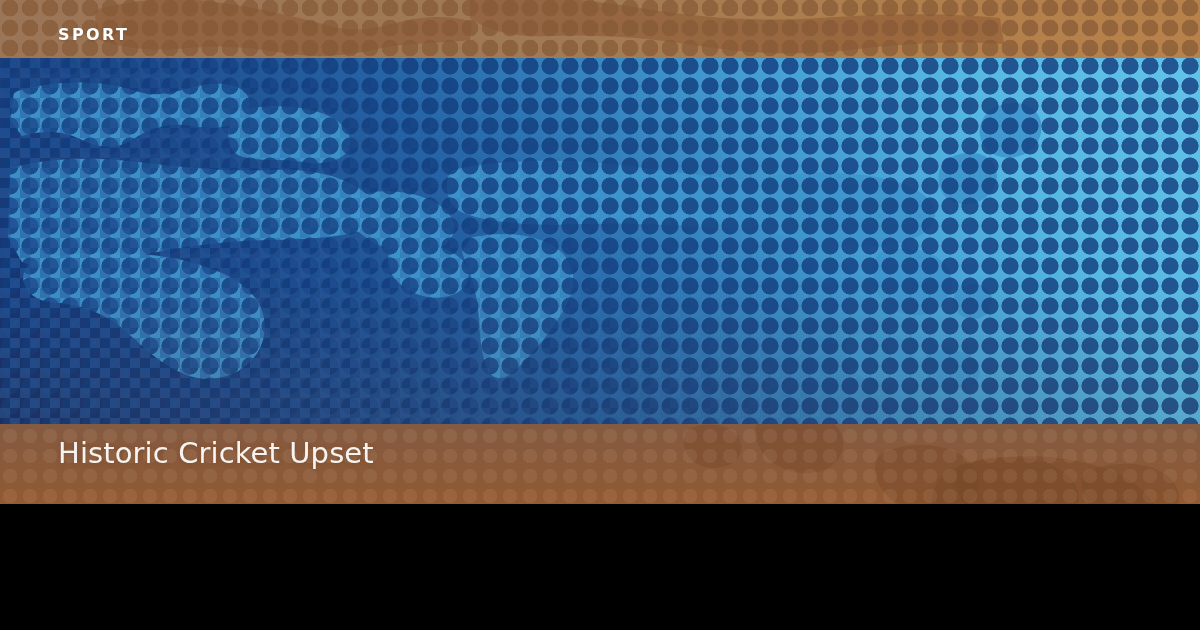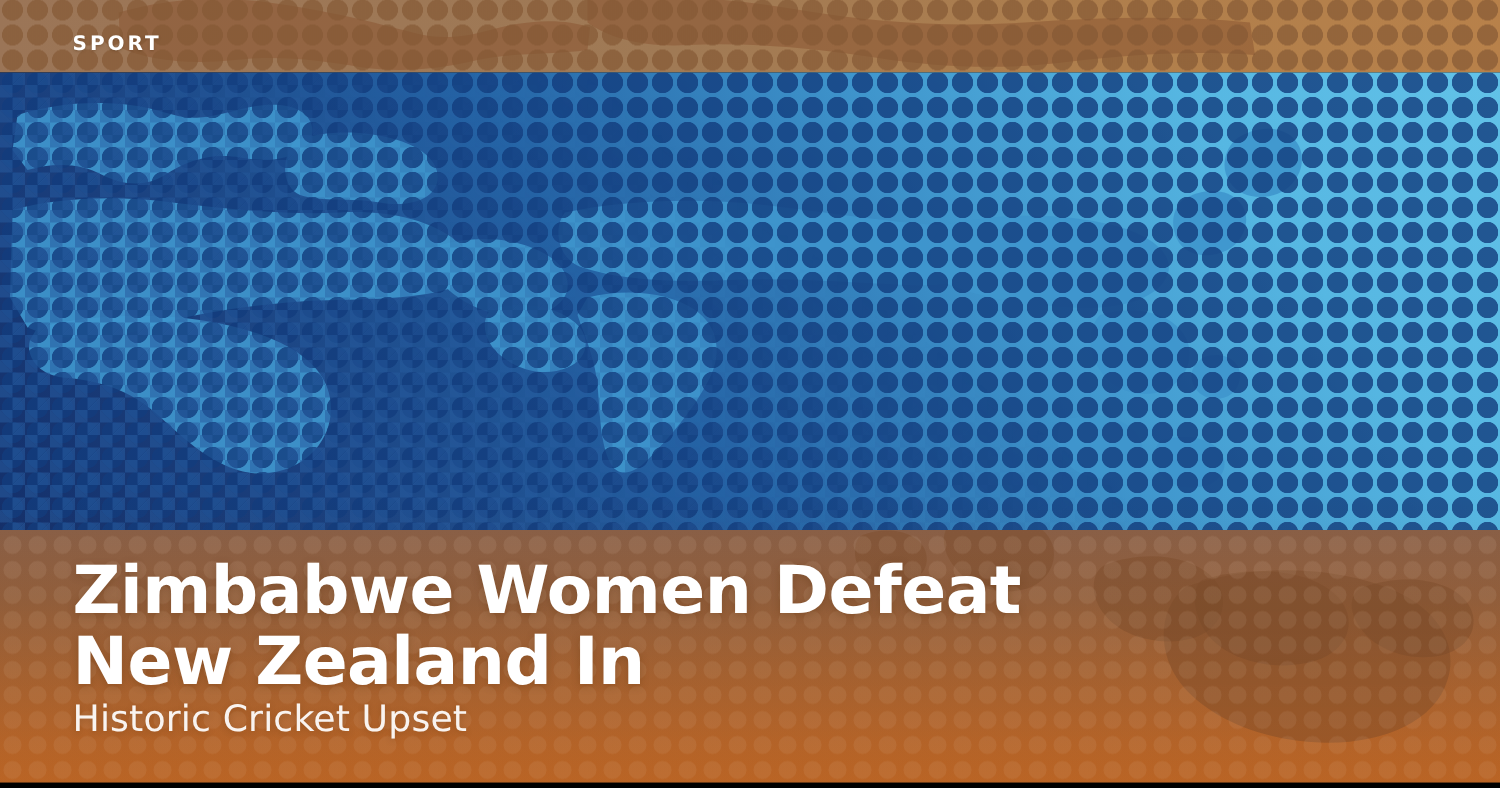--- a/index.html
+++ b/index.html
@@ -1,21 +1,21 @@
 <!DOCTYPE html>
 <html><head>
 <meta charset="utf-8">
 <style>
   * { margin:0; padding:0; box-sizing:border-box; }
   html, body { width:1200px; height:630px; overflow:hidden; background:#000; }
   body { font-family:"DejaVu Sans", sans-serif; }
 
   #card {
     position:relative;
-    width:1200px; height:626px;
+    width:1200px; height:504px;
     overflow:hidden;
     isolation:isolate;
   }
 
   
   .band-top {
     position:absolute; left:0; top:0; width:1200px; height:58px;
     background:linear-gradient(100deg,#9b7557 0%,#a07a55 45%,#b07f4c 75%,#b8814a 100%);
     overflow:hidden;
   }
@@ -236,18 +236,16 @@
       </div>
     </div>
     <div class="dots dots-brown-bot"></div>
   </div>
 
   <div class="text-scrim"></div>
 
   <div class="kicker">SPORT</div>
 
   <div class="text-block">
-    <div class="headline">Zimbabwe Women Defeat
-New Zealand In</div>
     <div class="subhead">Historic Cricket Upset</div>
   </div>
 
 </div>
 
 </body></html>

